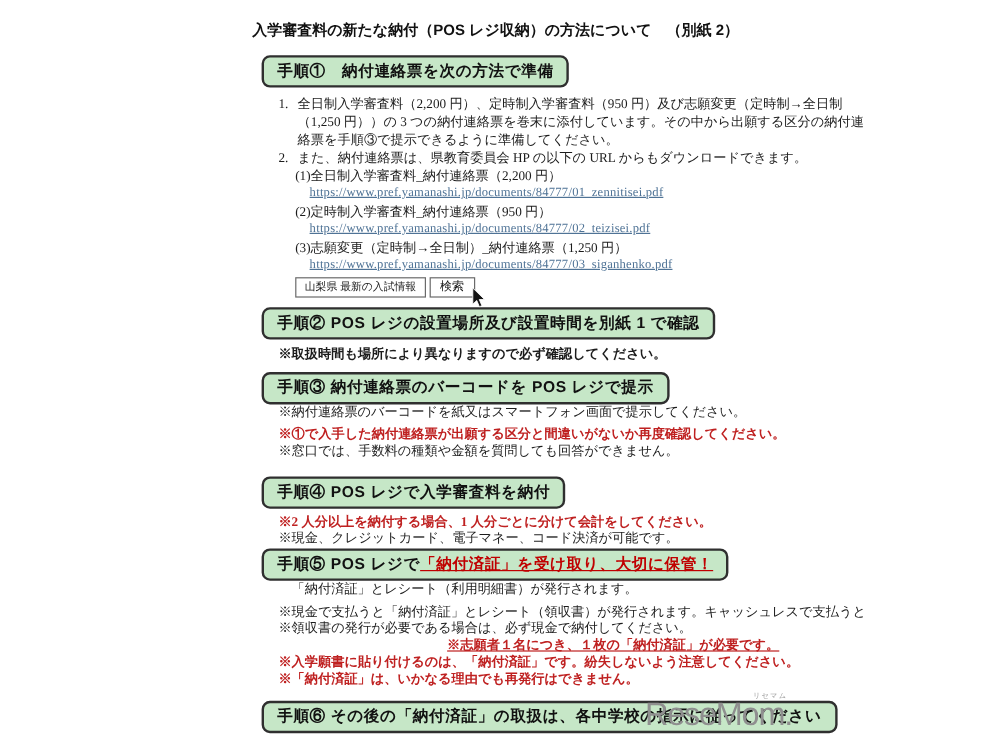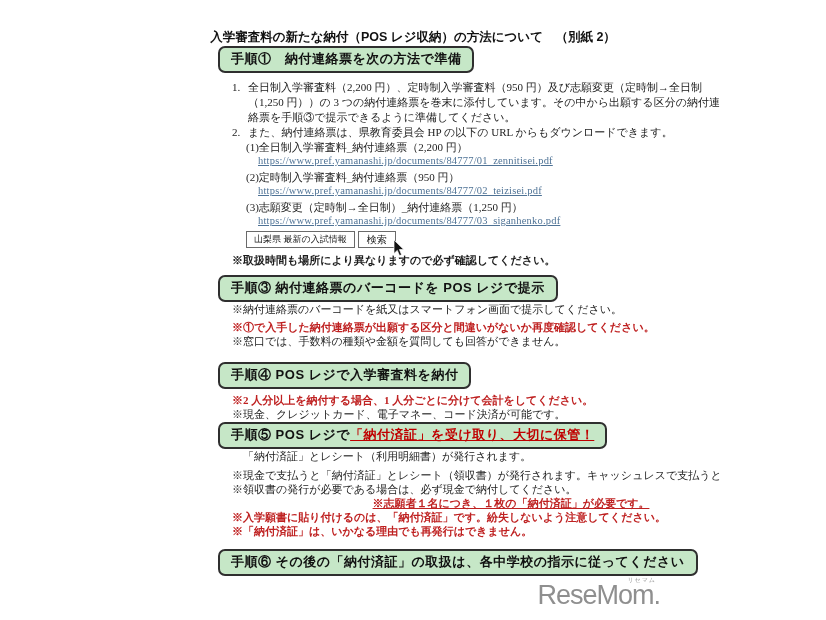--- a/index.html
+++ b/index.html
@@ -1,20 +1,20 @@
 <!DOCTYPE html>
 <html><head>
 <meta charset="utf-8">
 <style>
   * { margin:0; padding:0; box-sizing:border-box; }
   html,body { width:826px; height:620px; background:#ffffff; overflow:hidden; }
   body { font-family:"Liberation Serif", serif; color:#1c1c1c; position:relative; }
 
   .doc-title {
-    position:absolute; top:29px; left:0; width:826px;
+    position:absolute; top:17px; left:0; width:826px;
     text-align:center; font-family:"Liberation Sans", sans-serif;
     font-weight:bold; font-size:12.5px; color:#111;
   }
 
   .content { position:absolute; left:218px; top:46px; width:572px; }
 
   .box-row { line-height:0; }
   .step-box {
     display:inline-block; background:#c6e7c7; border:2px solid #2f2f2f;
     border-radius:7px; padding:3px 11px 4px 11px;
@@ -114,20 +114,23 @@
     <div class="dl-url">
       <span>https://www.pref.yamanashi.jp/documents/84777/03_siganhenko.pdf</span>
     </div>
 
     <div class="search-row">
       <span class="search-box">山梨県 最新の入試情報</span><span class="search-btn-wrap"><span class="search-btn">検索</span><svg class="cursor-svg" viewBox="0 0 13 18" xmlns="http://www.w3.org/2000/svg">
             <path d="M2 1 L2 14.5 L5.3 11.4 L7.5 16.6 L9.6 15.7 L7.4 10.6 L11.8 10.6 Z" fill="#141414" stroke="#ffffff" stroke-width="0.7"></path>
           </svg></span>
     </div>
 
+    <div class="box-row mt-box2">
+      <span class="step-box">手順② POS レジの設置場所及び設置時間を別紙 1 で確認</span>
+    </div>
     <div class="note mt-note2">※取扱時間も場所により異なりますので必ず確認してください。</div>
 
     <div class="box-row mt-box3">
       <span class="step-box">手順③ 納付連絡票のバーコードを POS レジで提示</span>
     </div>
     <div class="note">※納付連絡票のバーコードを紙又はスマートフォン画面で提示してください。</div>
     <div class="note note-red mt-sm">※①で入手した納付連絡票が出願する区分と間違いがないか再度確認してください。</div>
     <div class="note">※窓口では、手数料の種類や金額を質問しても回答ができません。</div>
 
     <div class="box-row mt-box4">

